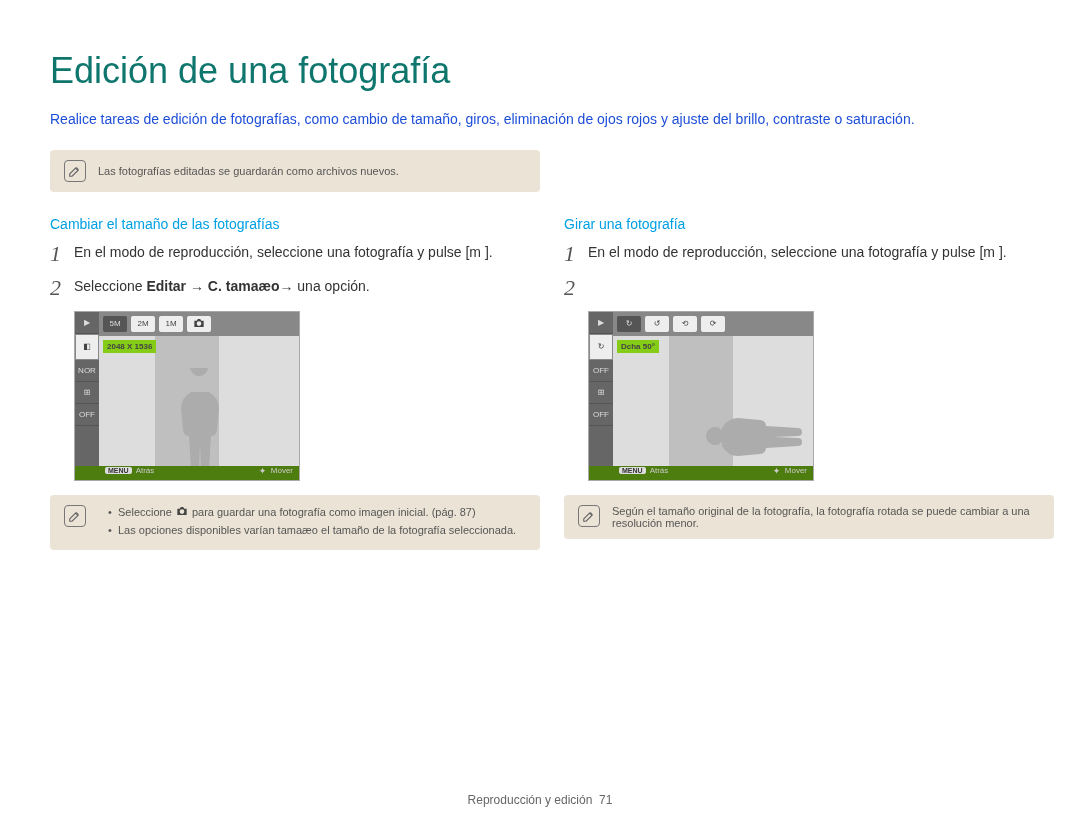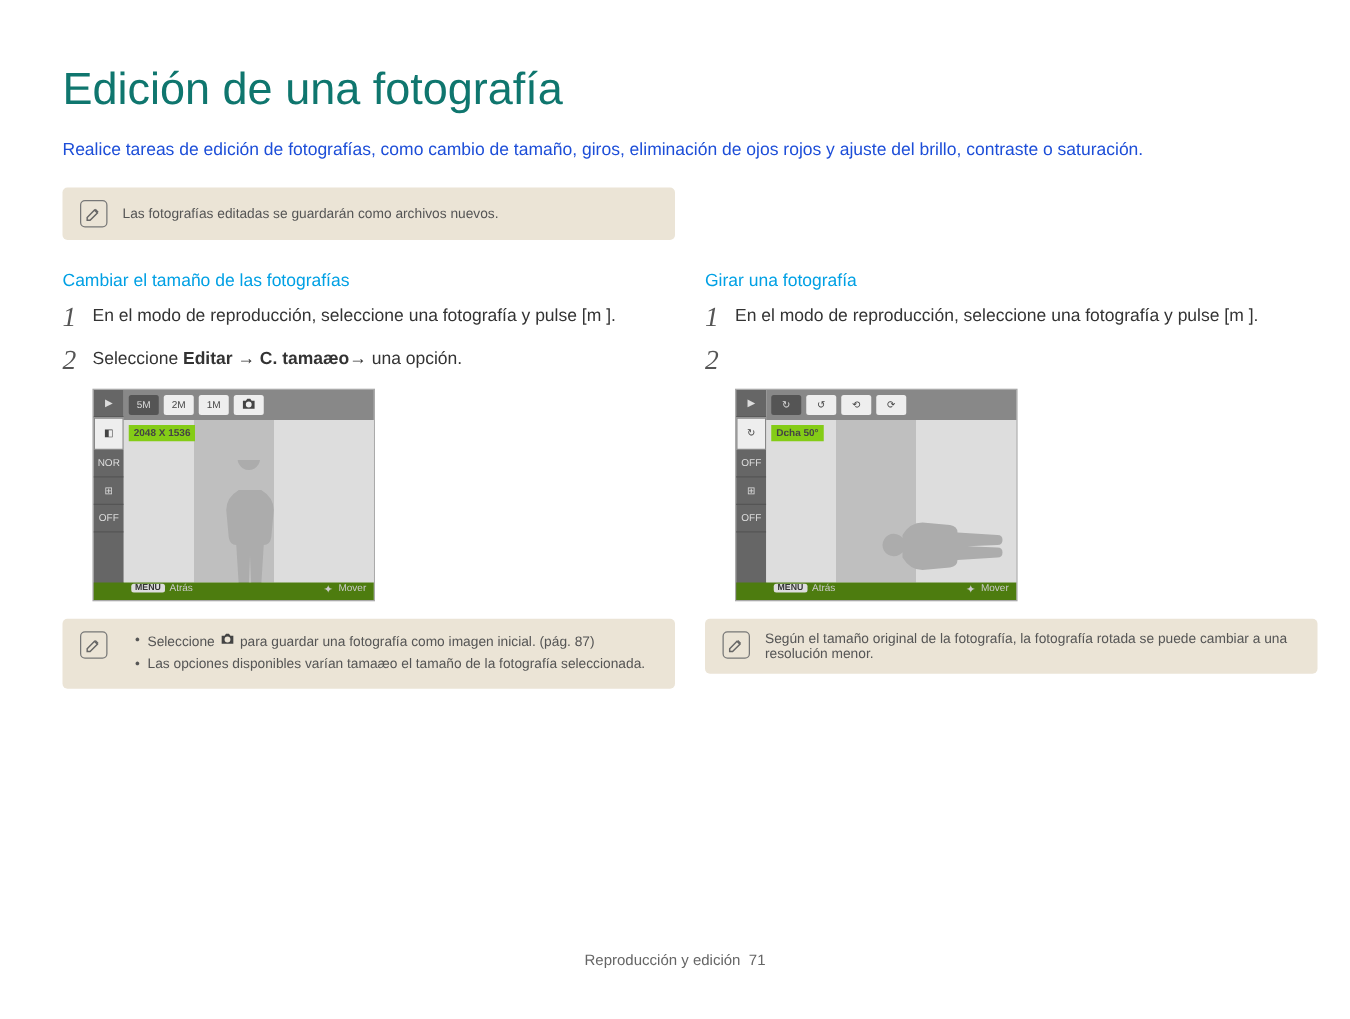--- a/index.html
+++ b/index.html
@@ -170,21 +170,21 @@
     .fb-spacer { flex: 1; }
     .fb-dia { display:inline-block; width:8px; height:8px; position:relative; }
     .fb-dia::before { content:"✦"; color:#ccc; font-size:9px; }
     .note-list { margin: 0; padding-left: 10px; }
     .note-list li { list-style: none; position: relative; padding-left: 10px; line-height: 1.4; margin-bottom: 2px; text-align: justify; }
     .note-list li::before { content: "•"; position: absolute; left: 0; color: #555; }
     .camera-icon { display:inline-block; vertical-align: middle; }
     .camera-icon svg { width: 14px; height: 12px; fill:#444; }
     .page-footer {
       position: absolute;
-      bottom: 40px;
+      bottom: 8px;
       left: 0; right: 0;
       text-align: center;
       font-size: 12px;
       color: #666;
     }
   </style>
 </head>
 <body>
 
 <h1>Edición de una fotografía</h1>

